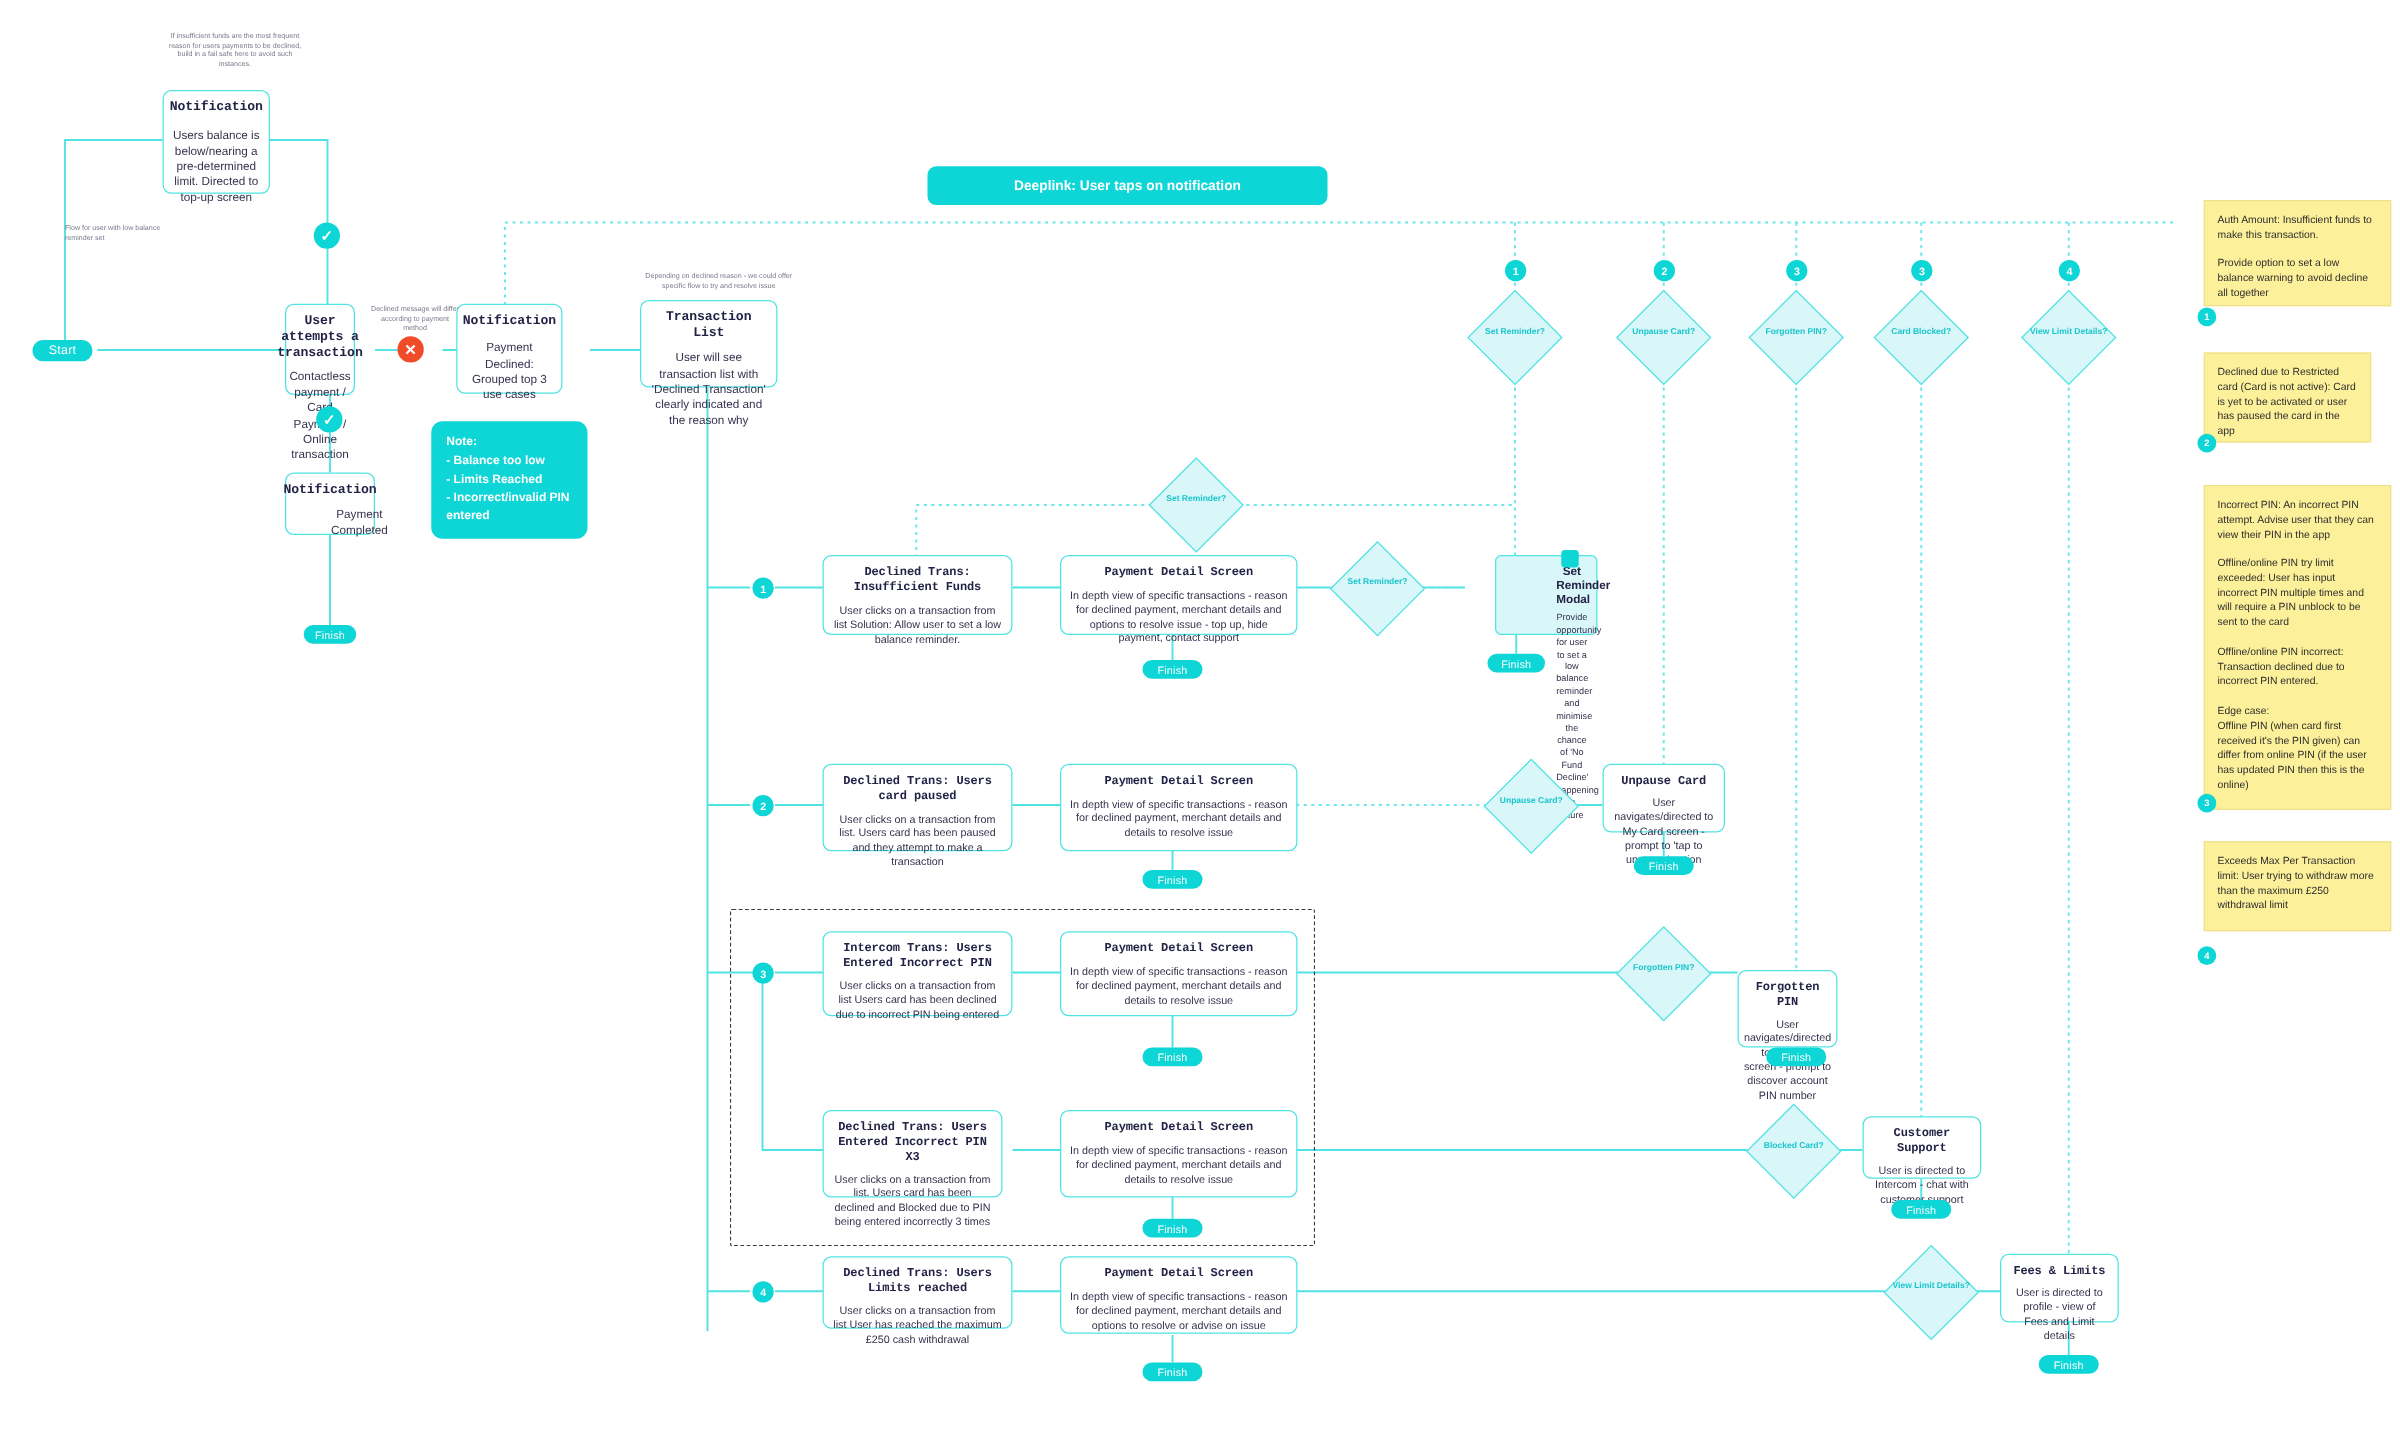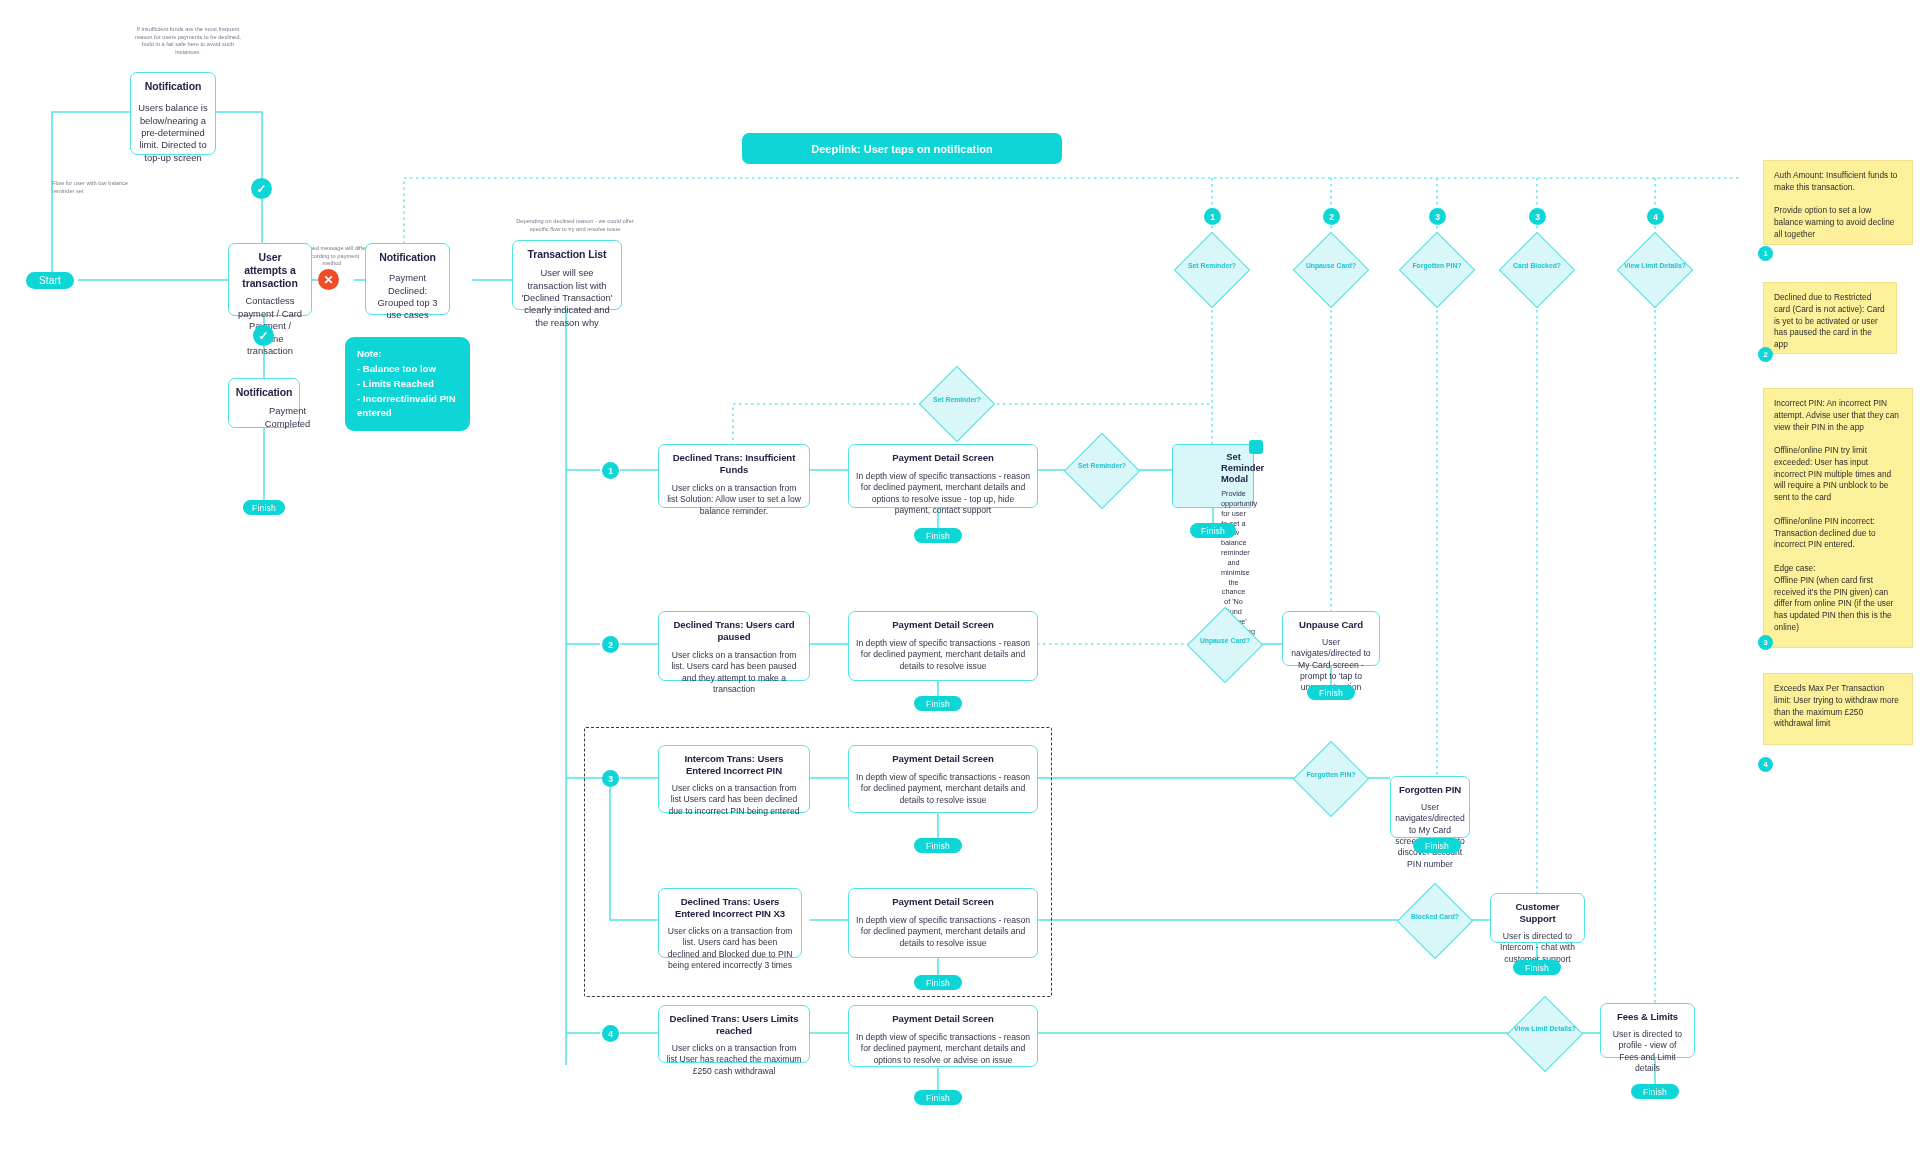--- a/index.html
+++ b/index.html
@@ -26,20 +26,21 @@
     align-items:center;
     padding:7px 7px;
     text-align:center;
   }
   .node .ttl {
     font-weight:bold;
     font-size:10.5px;
     line-height:1.25;
     color:#232347;
     letter-spacing:-0.1px;
+    font-family:Liberation Mono, monospace;
   }
   .node .bdy {
     margin-top:9px;
     font-size:9.4px;
     line-height:1.32;
     color:#33334f;
   }
   .node.sm .ttl { font-size:9.6px; }
   .node.sm .bdy { font-size:8.6px; }
 
@@ -262,21 +263,21 @@
   <div class="anno" style="left:296px; top:245px; width:72px;">Declined message will differ according to payment method</div>
   <div class="anno" style="left:510px; top:218px; width:130px;">Depending on declined reason - we could offer specific flow to try and resolve issue</div>
 
   <div class="node" style="left:130px; top:72px; width:86px; height:83px;">
     <div class="ttl">Notification</div>
     <div class="bdy">Users balance is below/nearing  a pre-determined limit. Directed to top-up screen</div>
   </div>
 
   <div class="mark ok" style="left:251px; top:178px;">✓</div>
 
-  <div class="node" style="left:228px; top:243px; width:84px; height:73px;">
+  <div class="node" style="left:228px; top:243px; width:56px; height:73px;">
     <div class="ttl">User attempts a transaction</div>
     <div class="bdy" style="margin-top:5px;">Contactless payment / Card Payment / Online transaction</div>
   </div>
 
   <div class="mark no" style="left:318px; top:269px;">✕</div>
 
   <div class="mark ok" style="left:253px; top:325px;">✓</div>
 
   <div class="node" style="left:228px; top:378px; width:72px; height:50px;">
     <div class="ttl">Notification</div>
@@ -336,21 +337,21 @@
   </div>
   <div class="node sm" style="left:848px; top:444px; width:190px; height:64px;">
     <div class="ttl">Payment Detail Screen</div>
     <div class="bdy" style="margin-top:7px;">In depth view of specific transactions - reason for declined payment, merchant details and options to resolve issue - top up, hide payment, contact support</div>
   </div>
   <div class="pill" style="left:914px; top:528px; width:48px;">Finish</div>
 
   <div class="diamond" style="left:1075px; top:444px;"></div>
   <div class="diamond-lbl" style="left:1067px; top:462px;">Set Reminder?</div>
 
-  <div class="modal" style="left:1172px; top:444px; width:82px; height:64px;padding-left:48px;">
+  <div class="modal" style="left:1196px; top:444px; width:82px; height:64px;padding-left:48px;">
     <div class="ttl">Set Reminder Modal</div>
     <div class="bdy">Provide opportunity for user to set a low balance reminder and minimise the chance of 'No Fund Decline' happening in future</div>
   </div>
   <div class="badge sq" style="left:1249px; top:440px;"></div>
   <div class="pill" style="left:1190px; top:523px; width:46px;">Finish</div>
 
   <div class="badge" style="left:602px; top:636px;">2</div>
   <div class="node sm" style="left:658px; top:611px; width:152px; height:70px;">
     <div class="ttl">Declined Trans: Users card paused</div>
     <div class="bdy" style="margin-top:7px;">User clicks on a transaction from list. Users card has been paused and they attempt to make a transaction</div>

